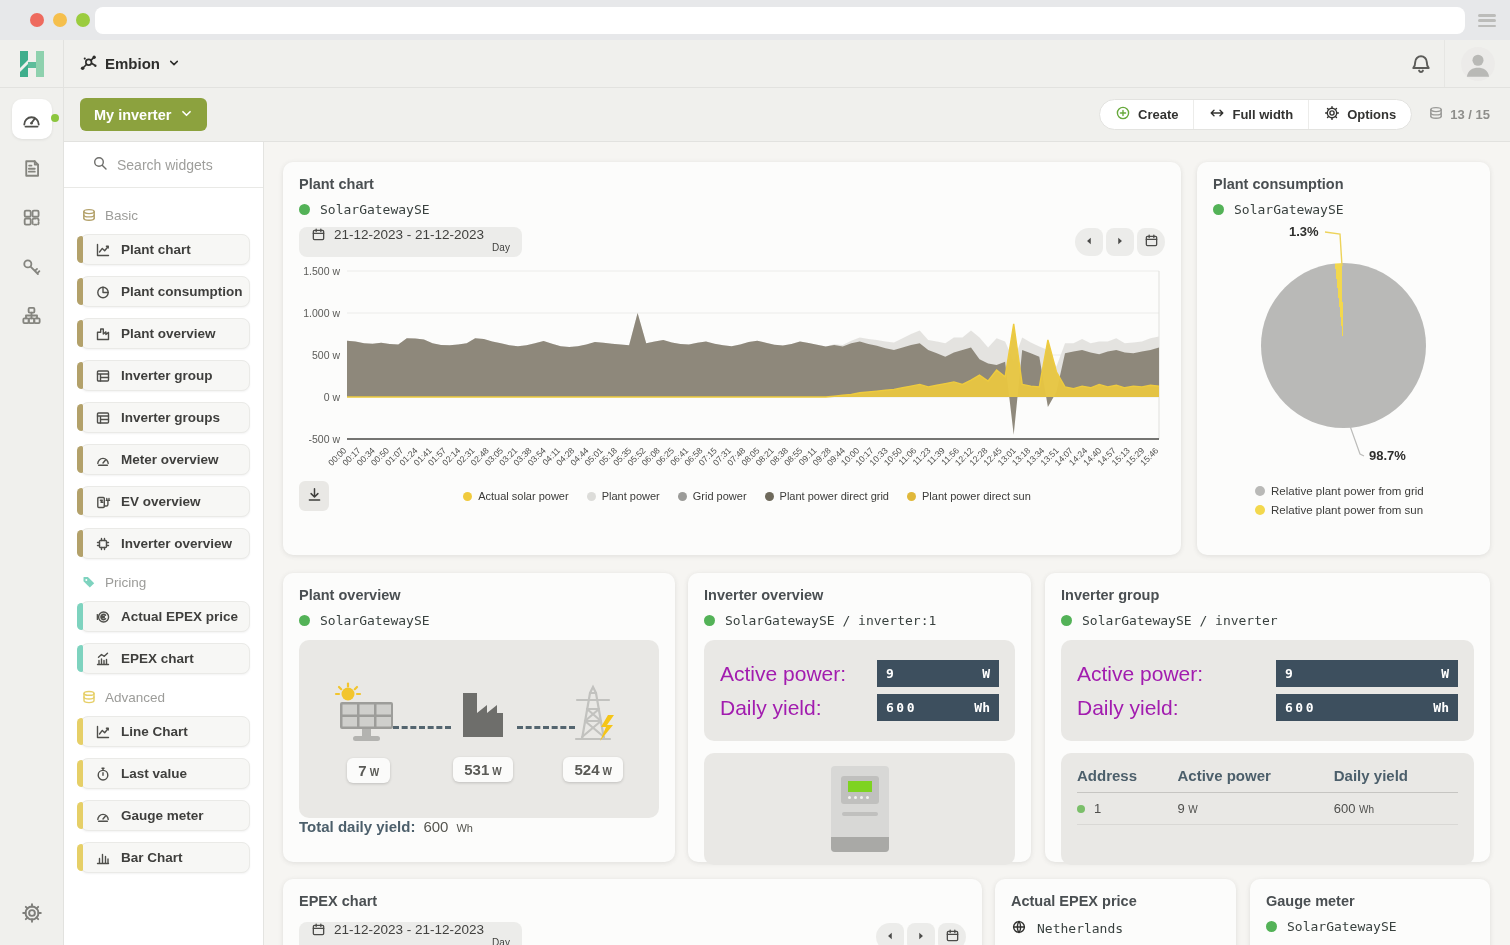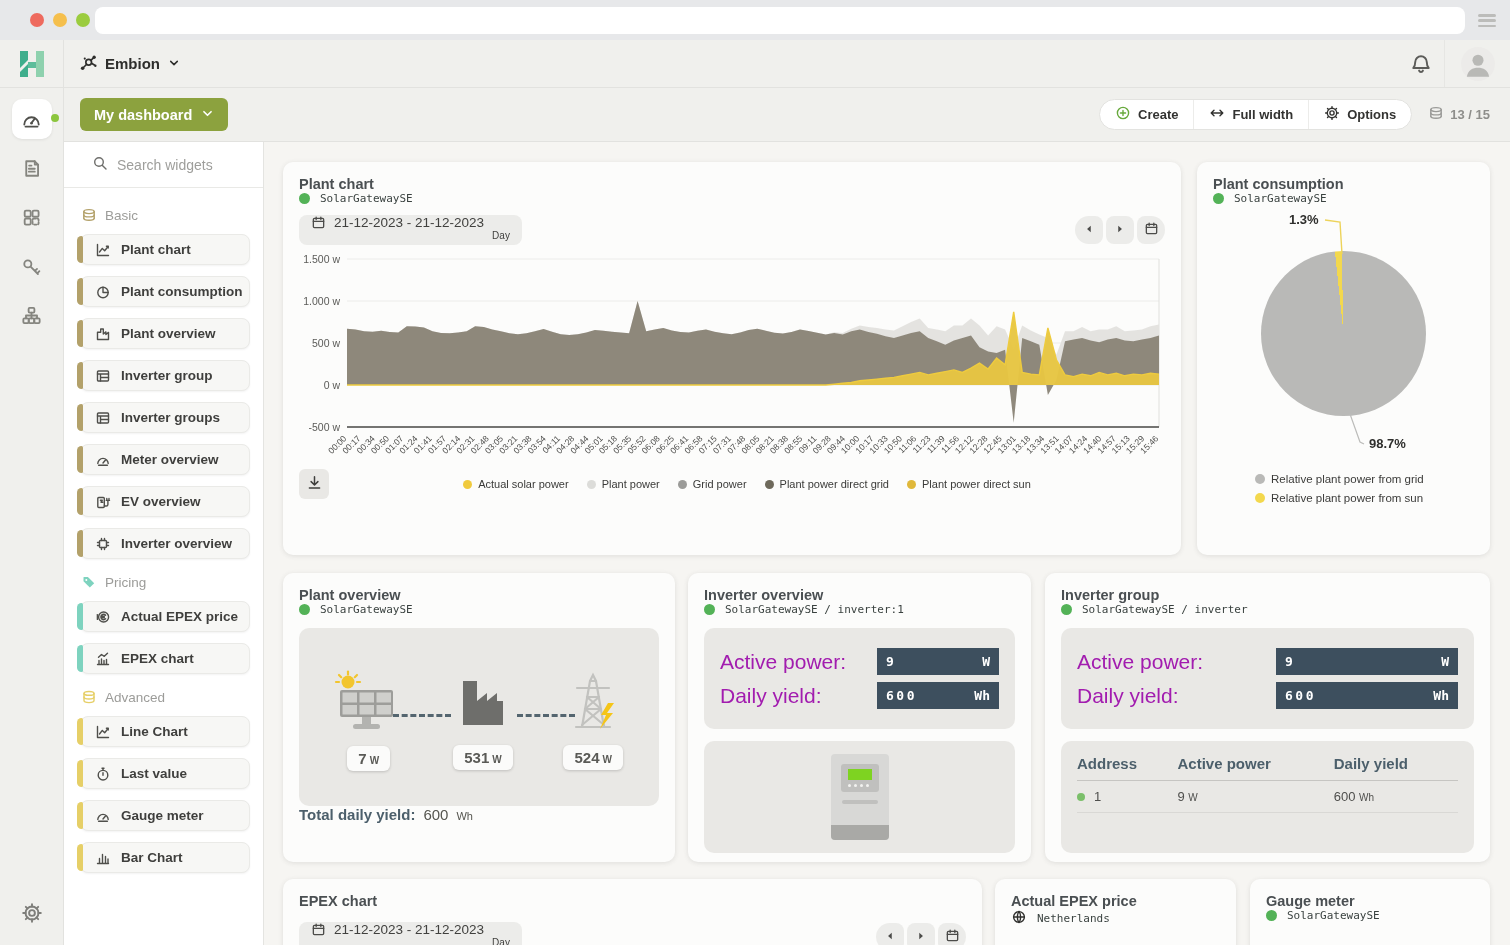--- a/index.html
+++ b/index.html
@@ -49,21 +49,21 @@
   .sec-header { display:flex; align-items:center; gap:8px; font-size:13.5px; color:#9c9c99; margin:15px 0 11px 1px; }
   .w-item { position:relative; height:31px; margin-bottom:11px; background:#f7f7f5; border:1px solid #eaeae7; border-radius:8px; box-shadow:0 1px 2px rgba(0,0,0,.05); display:flex; align-items:center; gap:10px; padding-left:14px; cursor:grab; }
   .w-item .accent { position:absolute; left:-4px; top:1px; width:6px; height:27px; border-radius:6px 2px 2px 6px; }
   .w-item .w-ic { display:flex; }
   .w-item .w-lb { font-size:13.5px; font-weight:700; color:#3f3f3d; }
 
   
   .main { position:absolute; left:264px; top:142px; width:1246px; height:803px; overflow:hidden; }
   .card { position:absolute; background:#fcfcfb; border-radius:10px; box-shadow:0 1px 5px rgba(60,60,60,.12); padding:14px 16px; }
   .card h3 { font-size:14.5px; font-weight:700; color:#4a4f52; }
-  .device-row { display:flex; align-items:center; gap:10px; font-size:11px; color:#39413f; }
+  .device-row { margin-top:10px; display:flex; align-items:center; gap:10px; font-size:13px; color:#39413f; }
   .gdot { width:11px; height:11px; border-radius:50%; background:#53b257; flex:none; }
   .controls { margin-top:10px; display:flex; align-items:center; justify-content:space-between; }
   .date-pill { background:#ececé9; background:#ececea; border-radius:8px; height:30px; display:inline-flex; align-items:flex-start; gap:8px; padding:0 12px; font-size:13.5px; color:#41413f; cursor:pointer; }
   .date-pill .res { font-size:10px; align-self:flex-end; margin-bottom:4px; }
   .nav-group { display:flex; gap:3px; }
   .nav-group button { width:28px; height:28px; background:#ececea; border:none; border-radius:8px; display:flex; align-items:center; justify-content:center; cursor:pointer; }
   .nav-group button:first-child { border-radius:14px 8px 8px 14px; }
   .nav-group button:last-child { border-radius:8px 14px 14px 8px; }
 
   .chart-host { margin-top:4px; }
@@ -225,21 +225,21 @@
         <circle cx="16" cy="16" r="16" fill="#eceleb" style="fill:#ecebe9"></circle>
         <circle cx="16" cy="12.5" r="5.2" fill="#b9b9b6"></circle>
         <path d="M5.5 28c1-6.5 5.5-8.5 10.5-8.5s9.5 2 10.5 8.5z" fill="#b9b9b6"></path>
       </svg>
     </div>
   </div>
 </div>
 
 <div class="toolbar">
   <button class="dash-btn">
-    <span>My dashboard</span>
+    <span>My inverter</span>
     <span><svg width="13" height="13" viewBox="0 0 16 16" style="color:#ffffff" fill="none" stroke="currentColor" stroke-width="1.4" stroke-linecap="round" stroke-linejoin="round">
           <path d="M3.6 5.8L8 10.2l4.4-4.4" stroke-width="2"></path>
         </svg></span>
   </button>
   <div class="tb-right">
     <div class="btn-group">
       <button>
         <span><svg width="16" height="16" viewBox="0 0 16 16" style="color:#67a93c" fill="none" stroke="currentColor" stroke-width="1.4" stroke-linecap="round" stroke-linejoin="round">
               <circle cx="8" cy="8" r="5.6"></circle>
               <path d="M8 5.4v5.2M5.4 8h5.2"></path>

